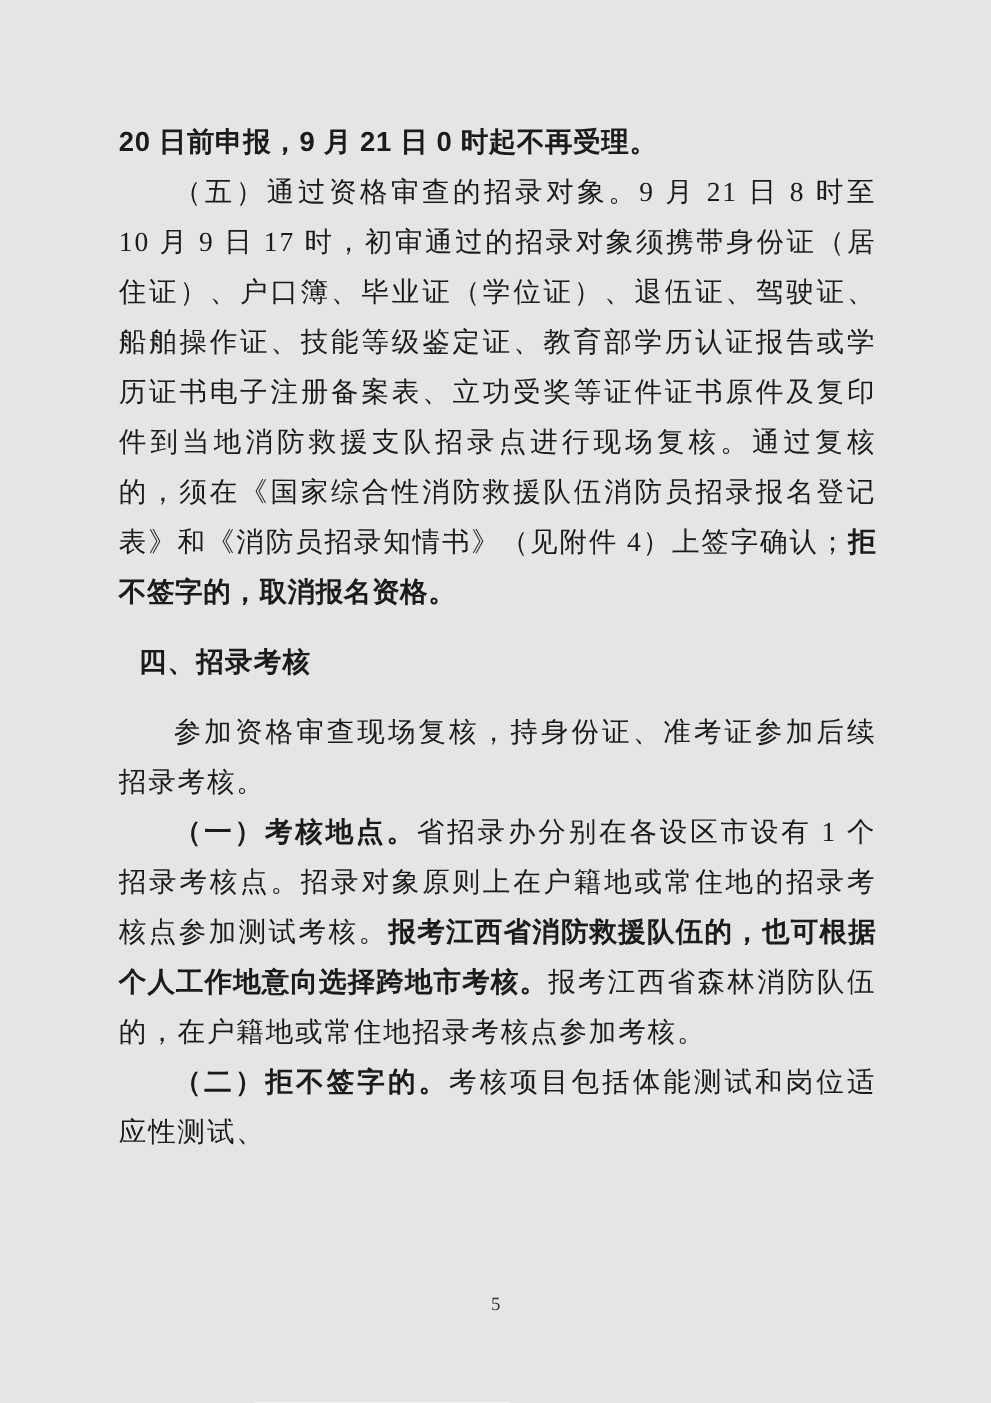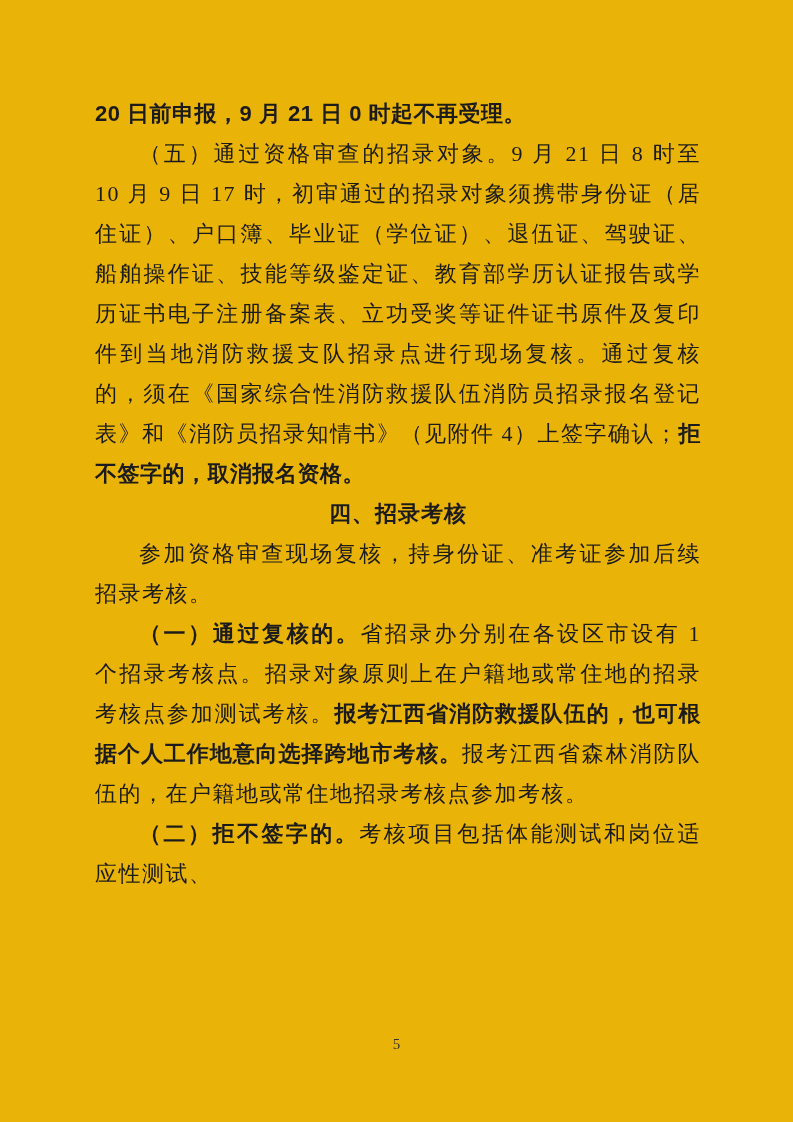--- a/index.html
+++ b/index.html
@@ -4,21 +4,21 @@
 <style>
   html, body {
     margin: 0;
     padding: 0;
     background: #ffffff;
   }
   .page {
     position: relative;
     width: 793px;
     height: 1122px;
-    background: #eab308;
+    background: #e5e5e5;
     overflow: hidden;
     font-family: "Liberation Serif", serif;
     color: #1b1b1b;
   }
   .text-block {
     position: absolute;
     left: 95px;
     top: 94px;
     width: 606px;
   }
@@ -36,24 +36,23 @@
   }
   .hei {
     font-family: "Liberation Sans", sans-serif;
     font-weight: bold;
     letter-spacing: 0.5px;
   }
   .lead-bold {
     font-weight: bold;
   }
   .heading {
-    margin: 0;
+    margin: 16px;
     font-size: 22px;
     line-height: 40px;
-    text-align: center;
     text-indent: 0;
     font-family: "Liberation Sans", sans-serif;
     font-weight: bold;
     letter-spacing: 1px;
   }
   .footer {
     position: absolute;
     left: 0;
     right: 0;
     top: 1034px;
@@ -72,20 +71,20 @@
     <p class="para no-indent"><span class="hei">20 日前申报，9 月 21 日 0 时起不再受理。</span></p>
 
     <p class="para"><span>（五）通过资格审查的招录对象。</span><span>9 月 21 日 8 时至 10 月 9 日 17 时，初审通过的招录对象须携带身份证（居住证）、户口簿、毕业证（学位证）、退伍证、驾驶证、船舶操作证、技能等级鉴定证、教育部学历认证报告或学历证书电子注册备案表、立功受奖等证件证书原件及复印件到当地消防救援支队招录点进行现场复核。通过复核的，须在《国家综合性消防救援队伍消防员招录报名登记表》和《消防员招录知情书》（见附件 4）上签字确认；</span><span class="hei">拒不签字的，取消报名资格。</span></p>
 
 
 
     <h2 class="heading">四、招录考核</h2>
 
     <p class="para"><span>参加资格审查现场复核，持身份证、准考证参加后续招录考核。</span></p>
 
-    <p class="para"><span class="lead-bold">（一）通过复核的。</span><span>省招录办分别在各设区市设有 1 个招录考核点。招录对象原则上在户籍地或常住地的招录考核点参加测试考核。</span><span class="hei">报考江西省消防救援队伍的，也可根据个人工作地意向选择跨地市考核。</span><span>报考江西省森林消防队伍的，在户籍地或常住地招录考核点参加考核。</span></p>
+    <p class="para"><span class="lead-bold">（一）考核地点。</span><span>省招录办分别在各设区市设有 1 个招录考核点。招录对象原则上在户籍地或常住地的招录考核点参加测试考核。</span><span class="hei">报考江西省消防救援队伍的，也可根据个人工作地意向选择跨地市考核。</span><span>报考江西省森林消防队伍的，在户籍地或常住地招录考核点参加考核。</span></p>
 
     <p class="para"><span class="lead-bold">（二）拒不签字的。</span><span>考核项目包括体能测试和岗位适应性测试、</span></p>
 
   </div>
 
   <div class="footer"><span>5</span></div>
 </div>
 
 </body></html>

